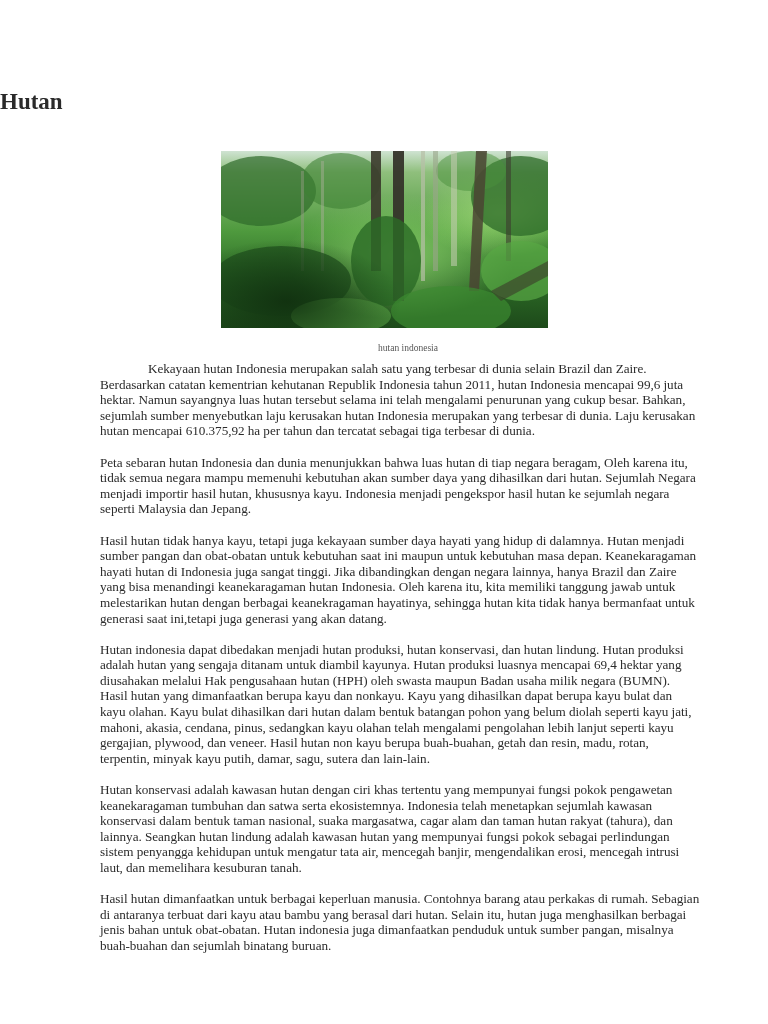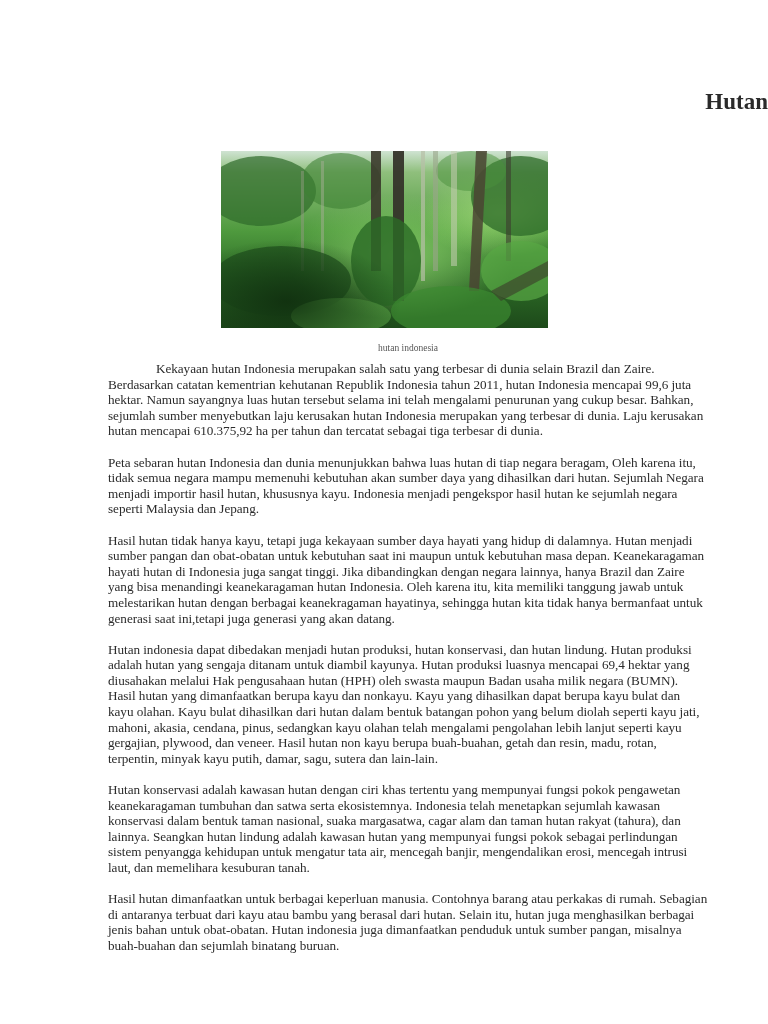--- a/index.html
+++ b/index.html
@@ -20,21 +20,21 @@
       left: 0;
       top: 0;
       width: 768px;
       height: 1024px;
     }
     .title {
       position: absolute;
       left: 0;
       width: 768px;
       top: 88px;
-      text-align: right;
+      text-align: left;
       font-weight: bold;
       font-size: 23px;
       line-height: 28px;
       color: #2a2a2a;
       margin: 0;
     }
     .figure {
       position: absolute;
       left: 221px;
       top: 151px;
@@ -54,21 +54,21 @@
       width: 768px;
       top: 342px;
       text-align: center;
       font-size: 9.5px;
       line-height: 12px;
       color: #555555;
       margin-left: 24px;
     }
     .body-text {
       position: absolute;
-      left: 108px;
+      left: 100px;
       top: 361px;
       width: 600px;
     }
     .para {
       font-size: 13.2px;
       line-height: 15.6px;
       margin: 0 0 15.6px 0;
       color: #2b2b2b;
       text-align: left;
       letter-spacing: -0.05px;

